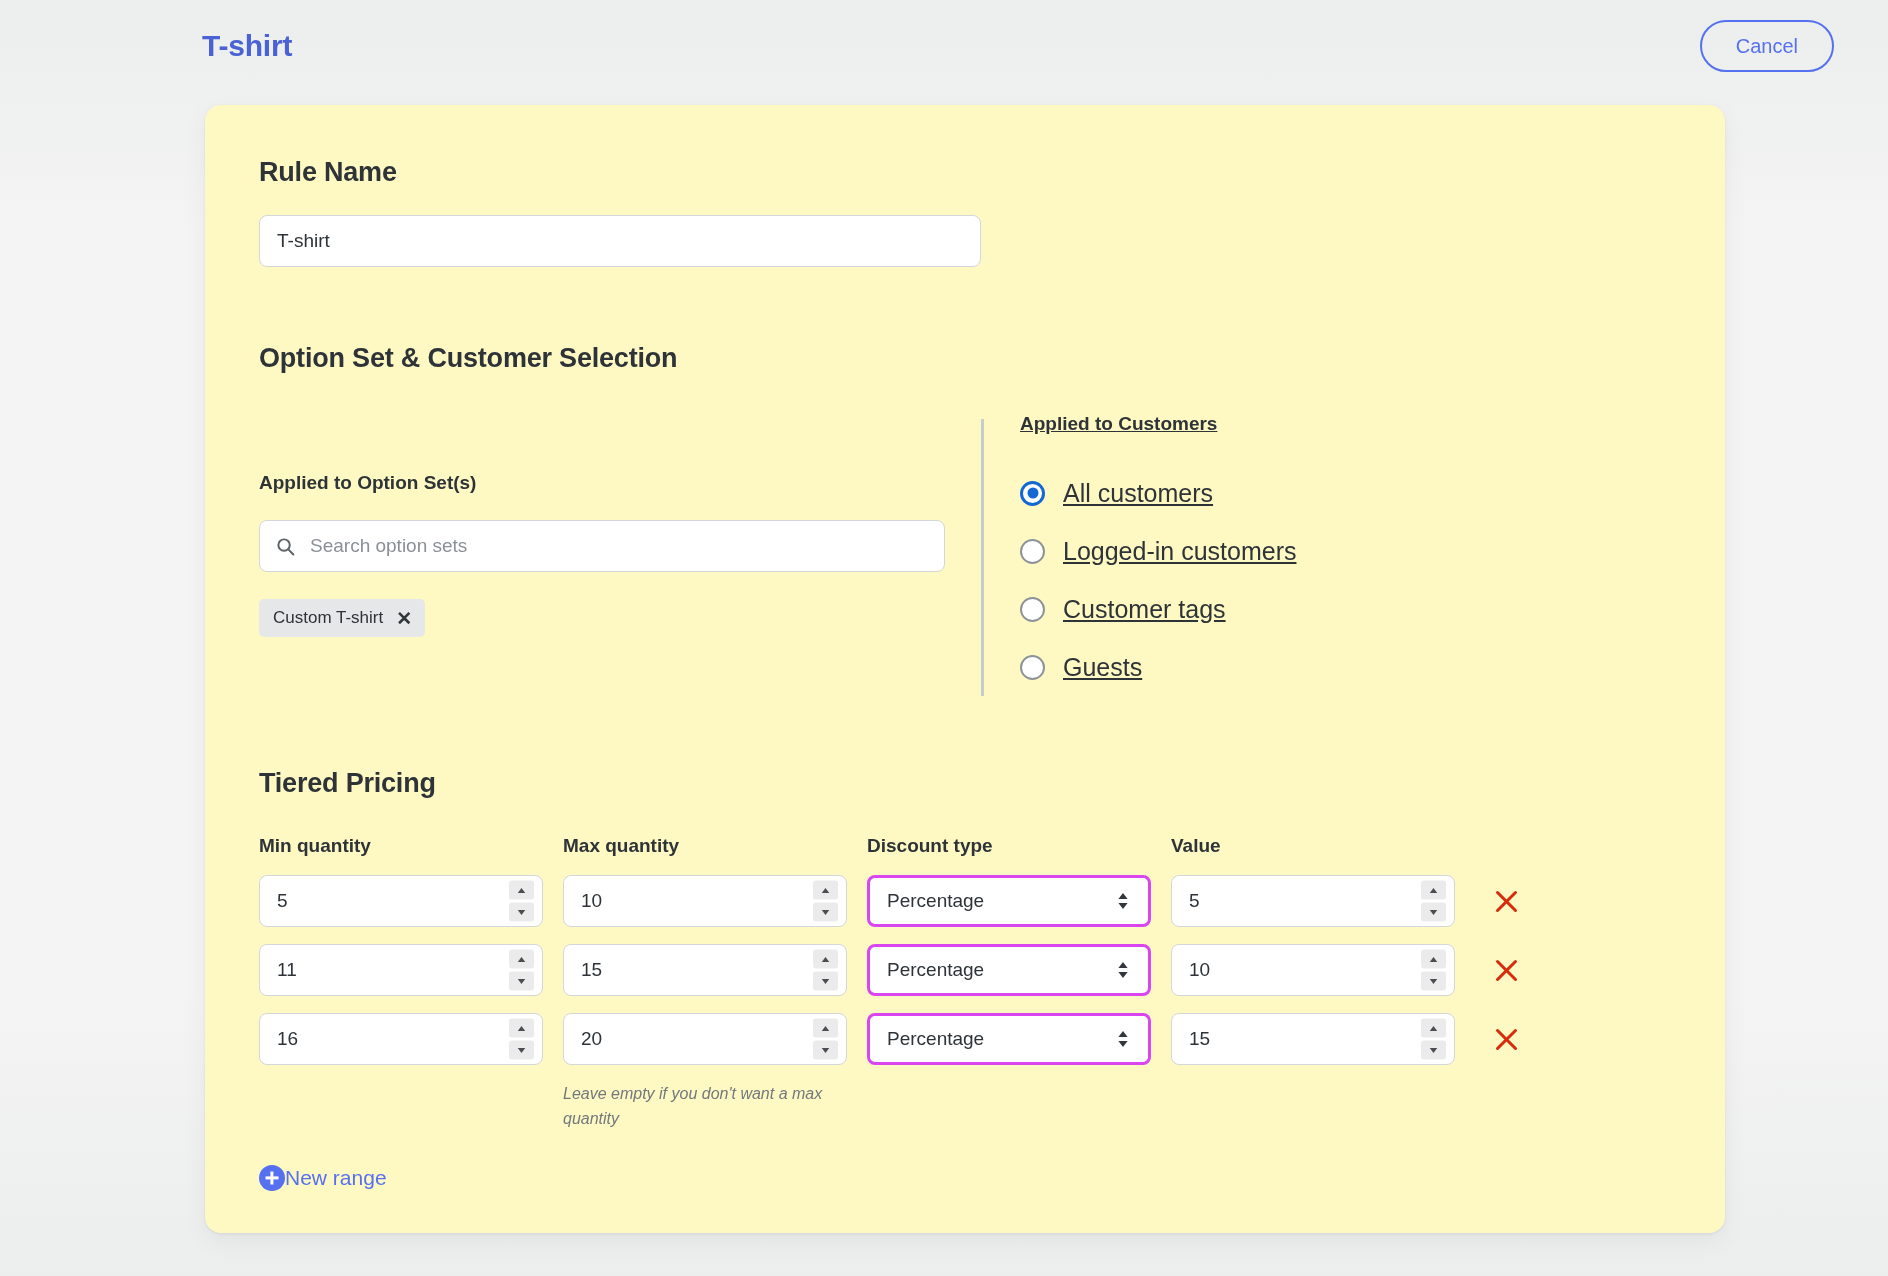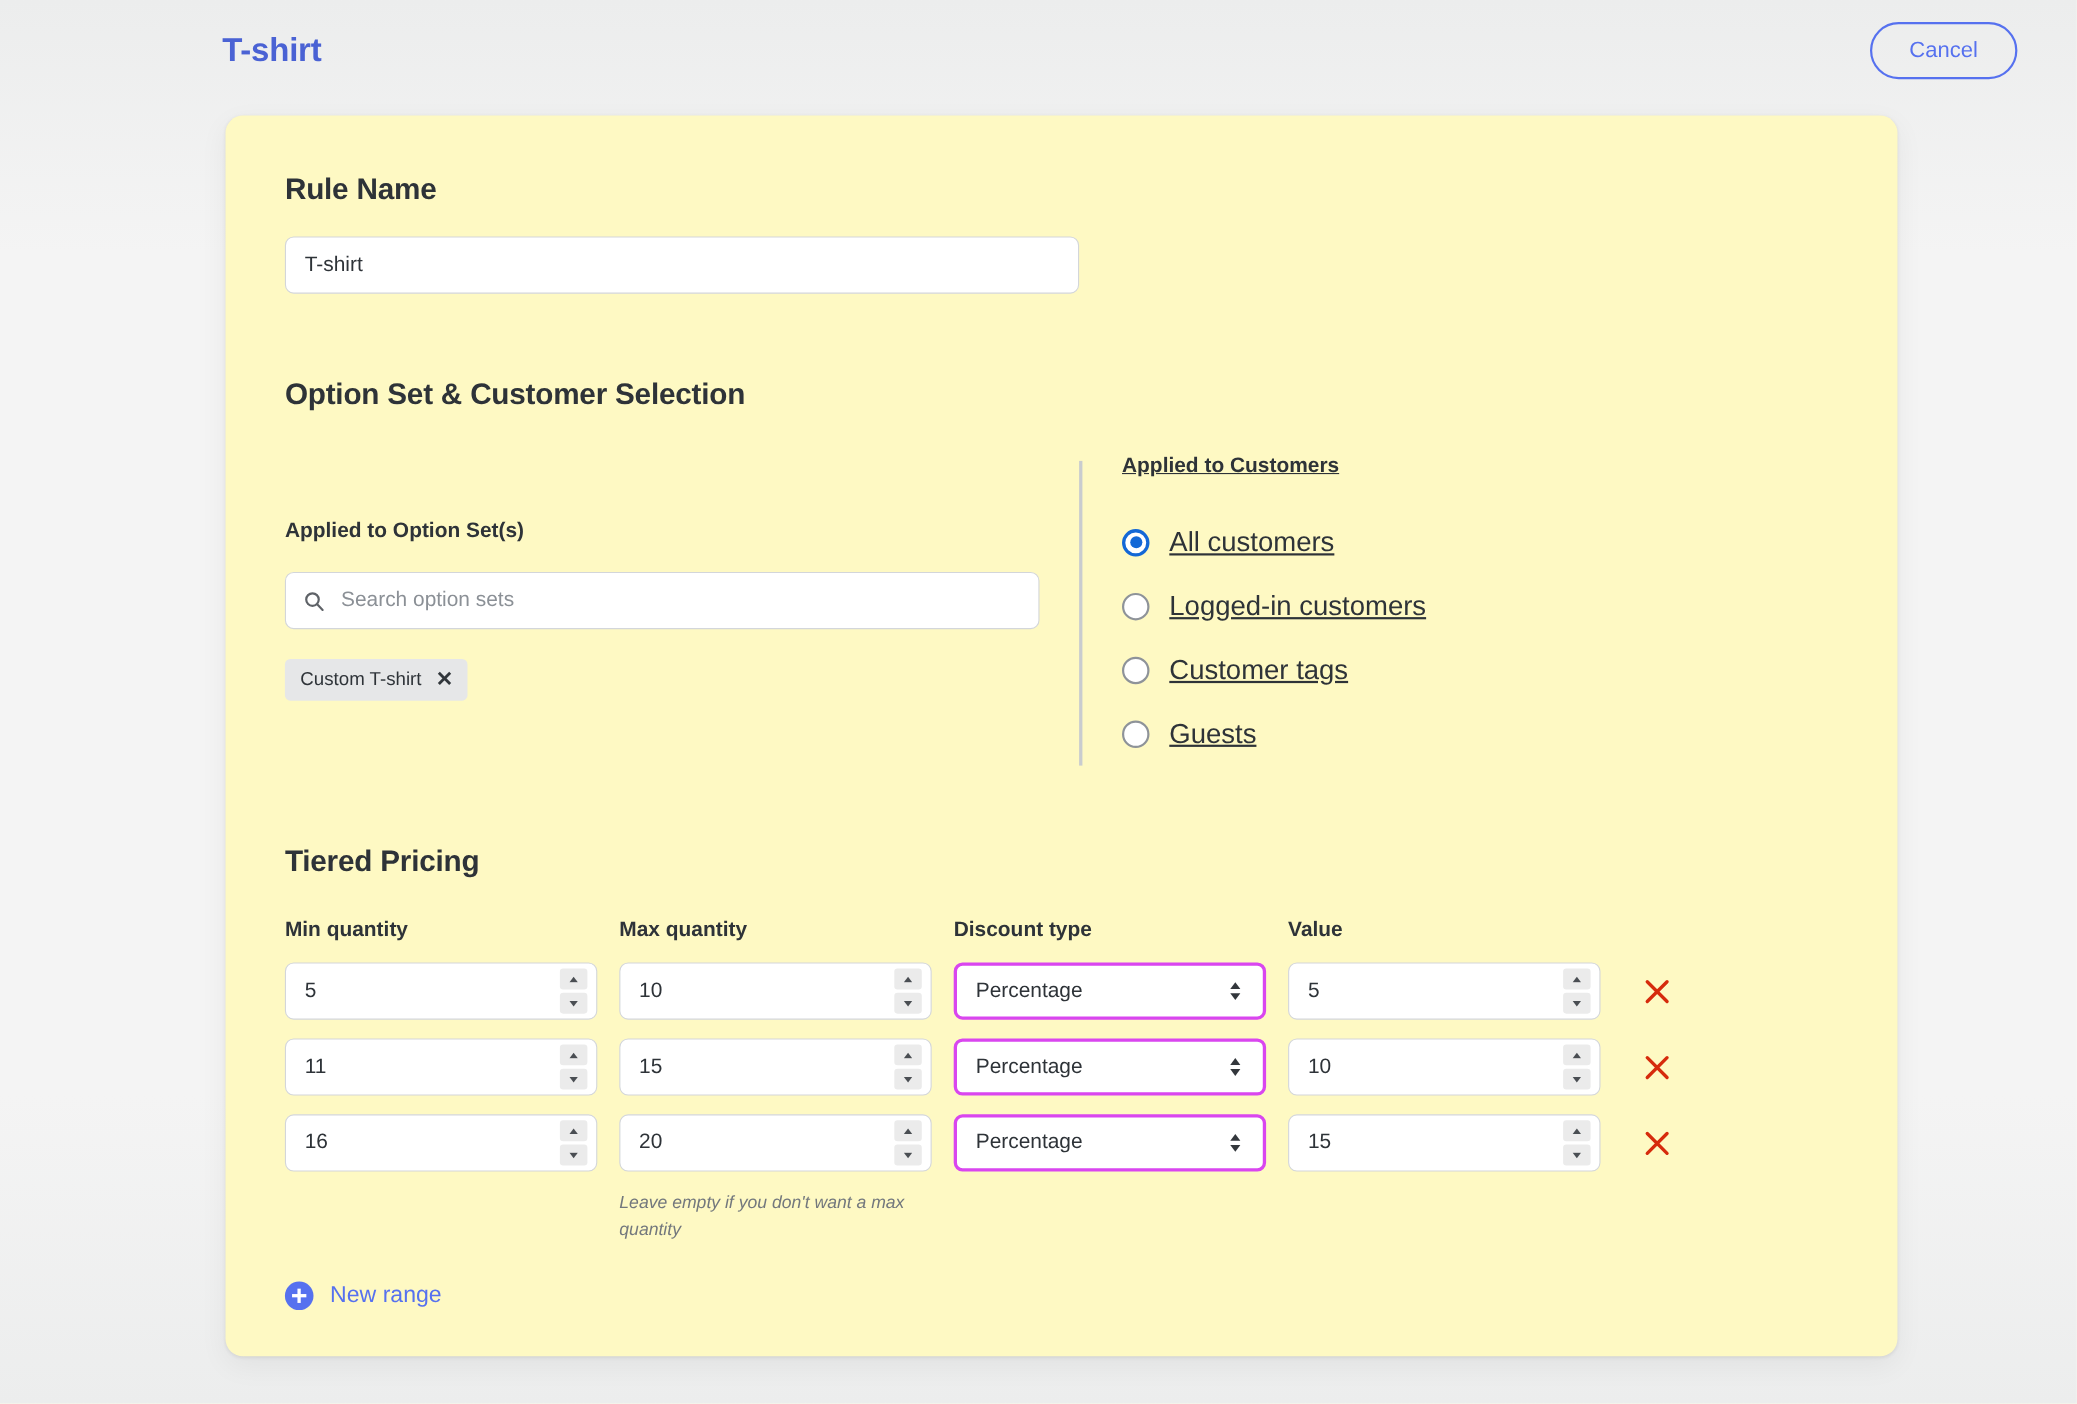--- a/index.html
+++ b/index.html
@@ -281,21 +281,20 @@
     font-style: italic;
     color: #73787d;
     line-height: 1.55;
     padding-top: 17px;
     width: 286px;
   }
 
   .new-range {
     display: inline-flex;
     align-items: center;
-    gap: 15px;
     margin-top: 33px;
     cursor: pointer;
     background: none;
     border: none;
     padding: 0;
   }
   .plus-icon {
     width: 26px; height: 26px;
     border-radius: 50%;
     background: #5671ef;

